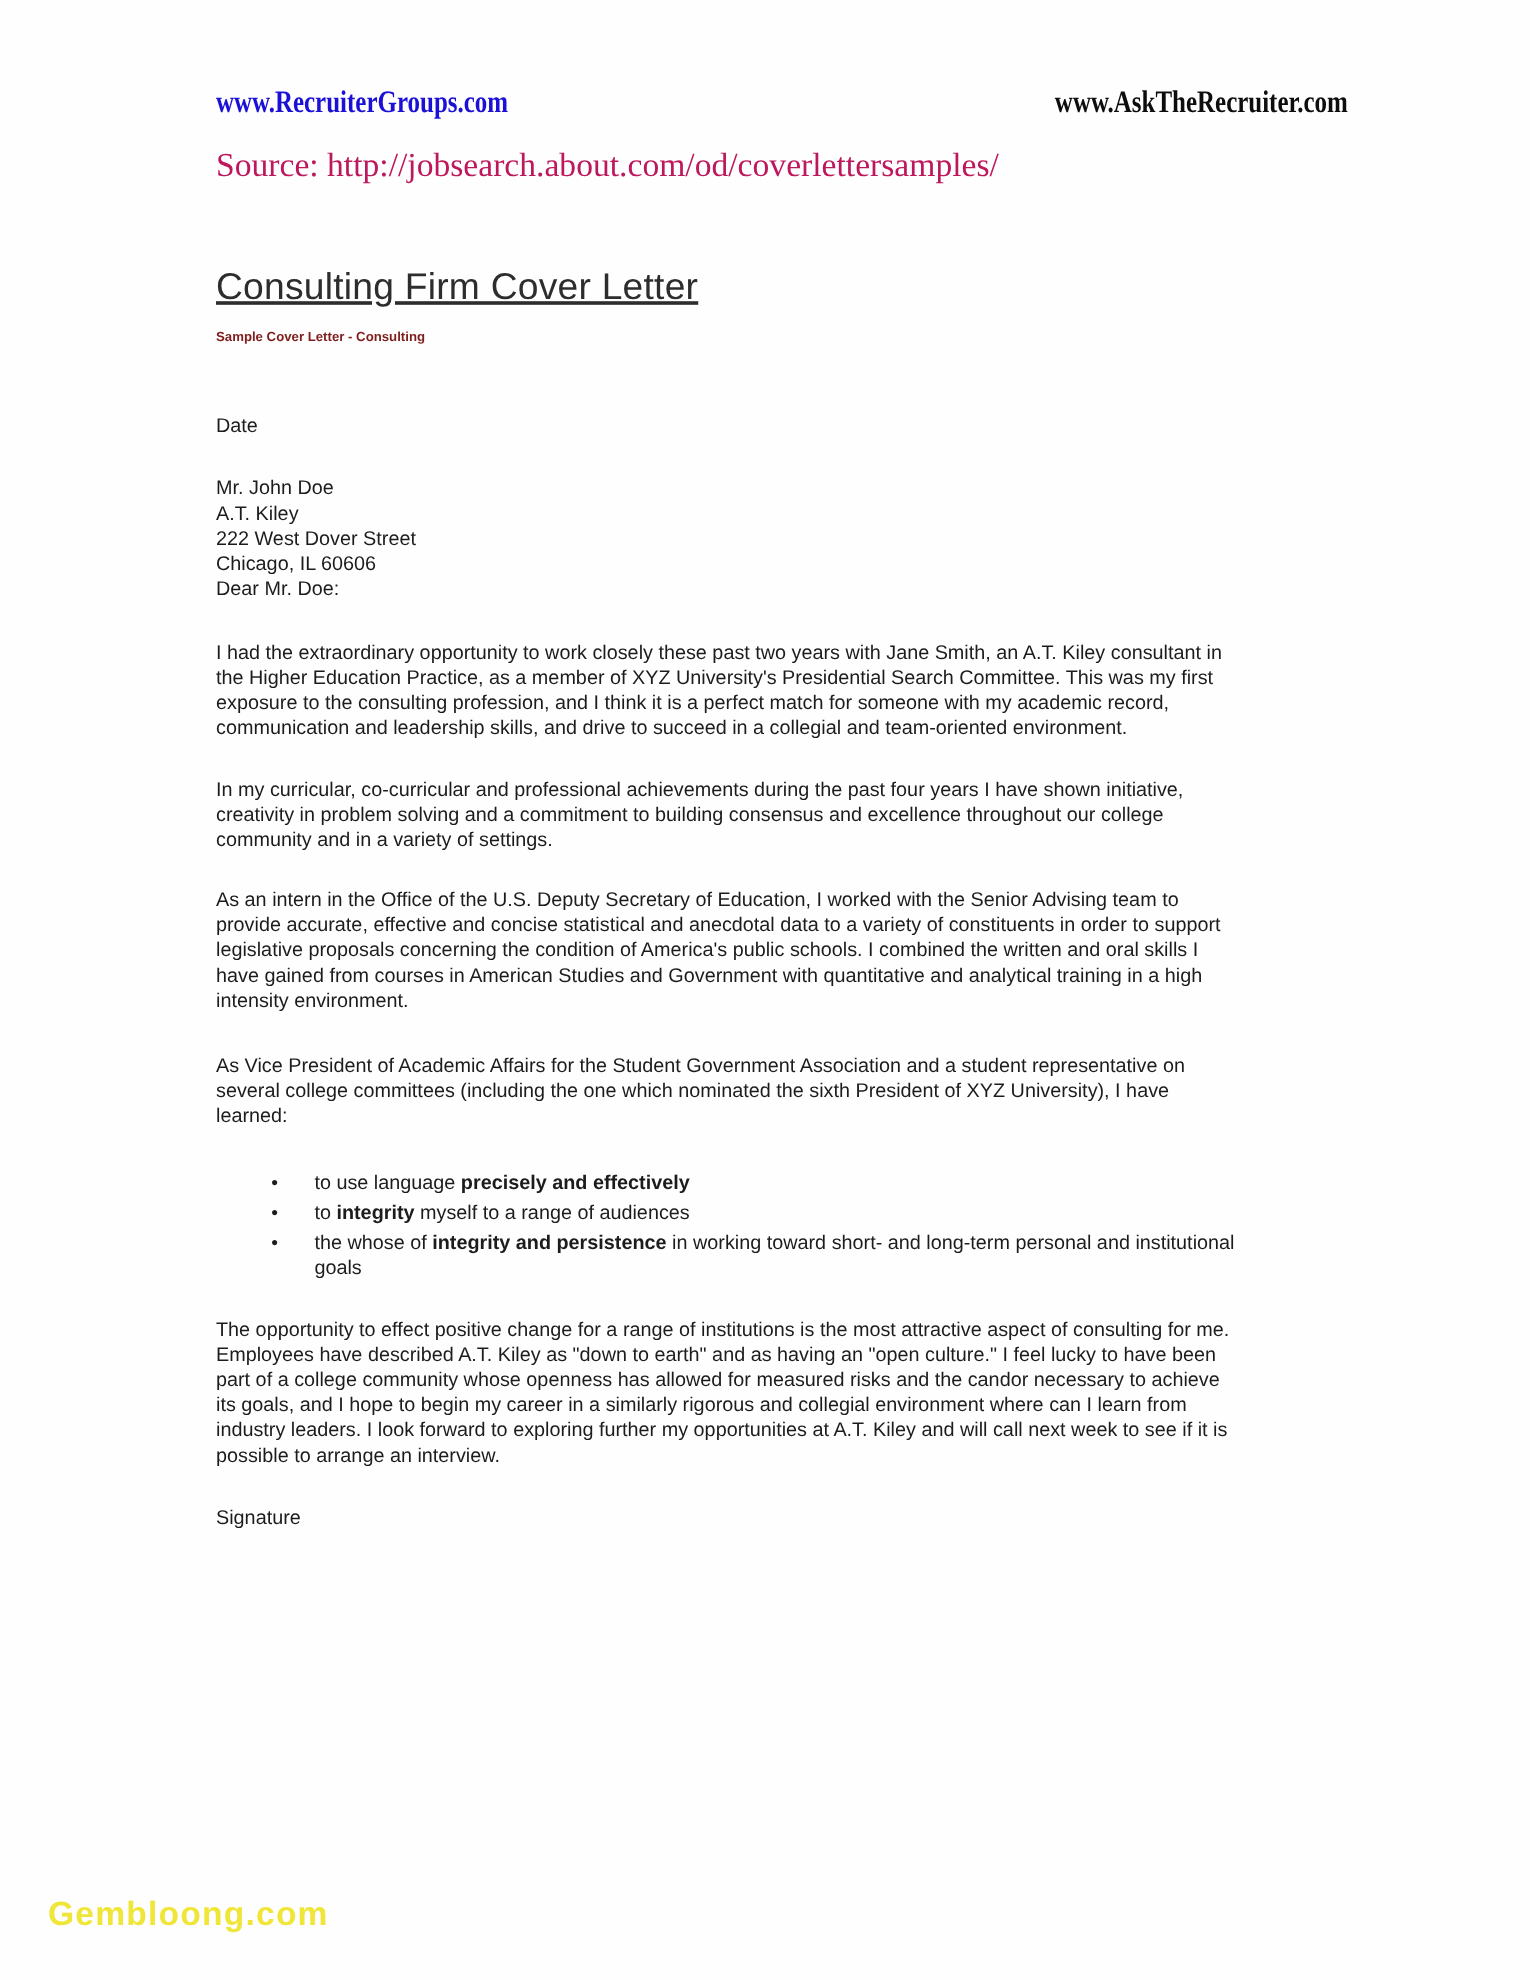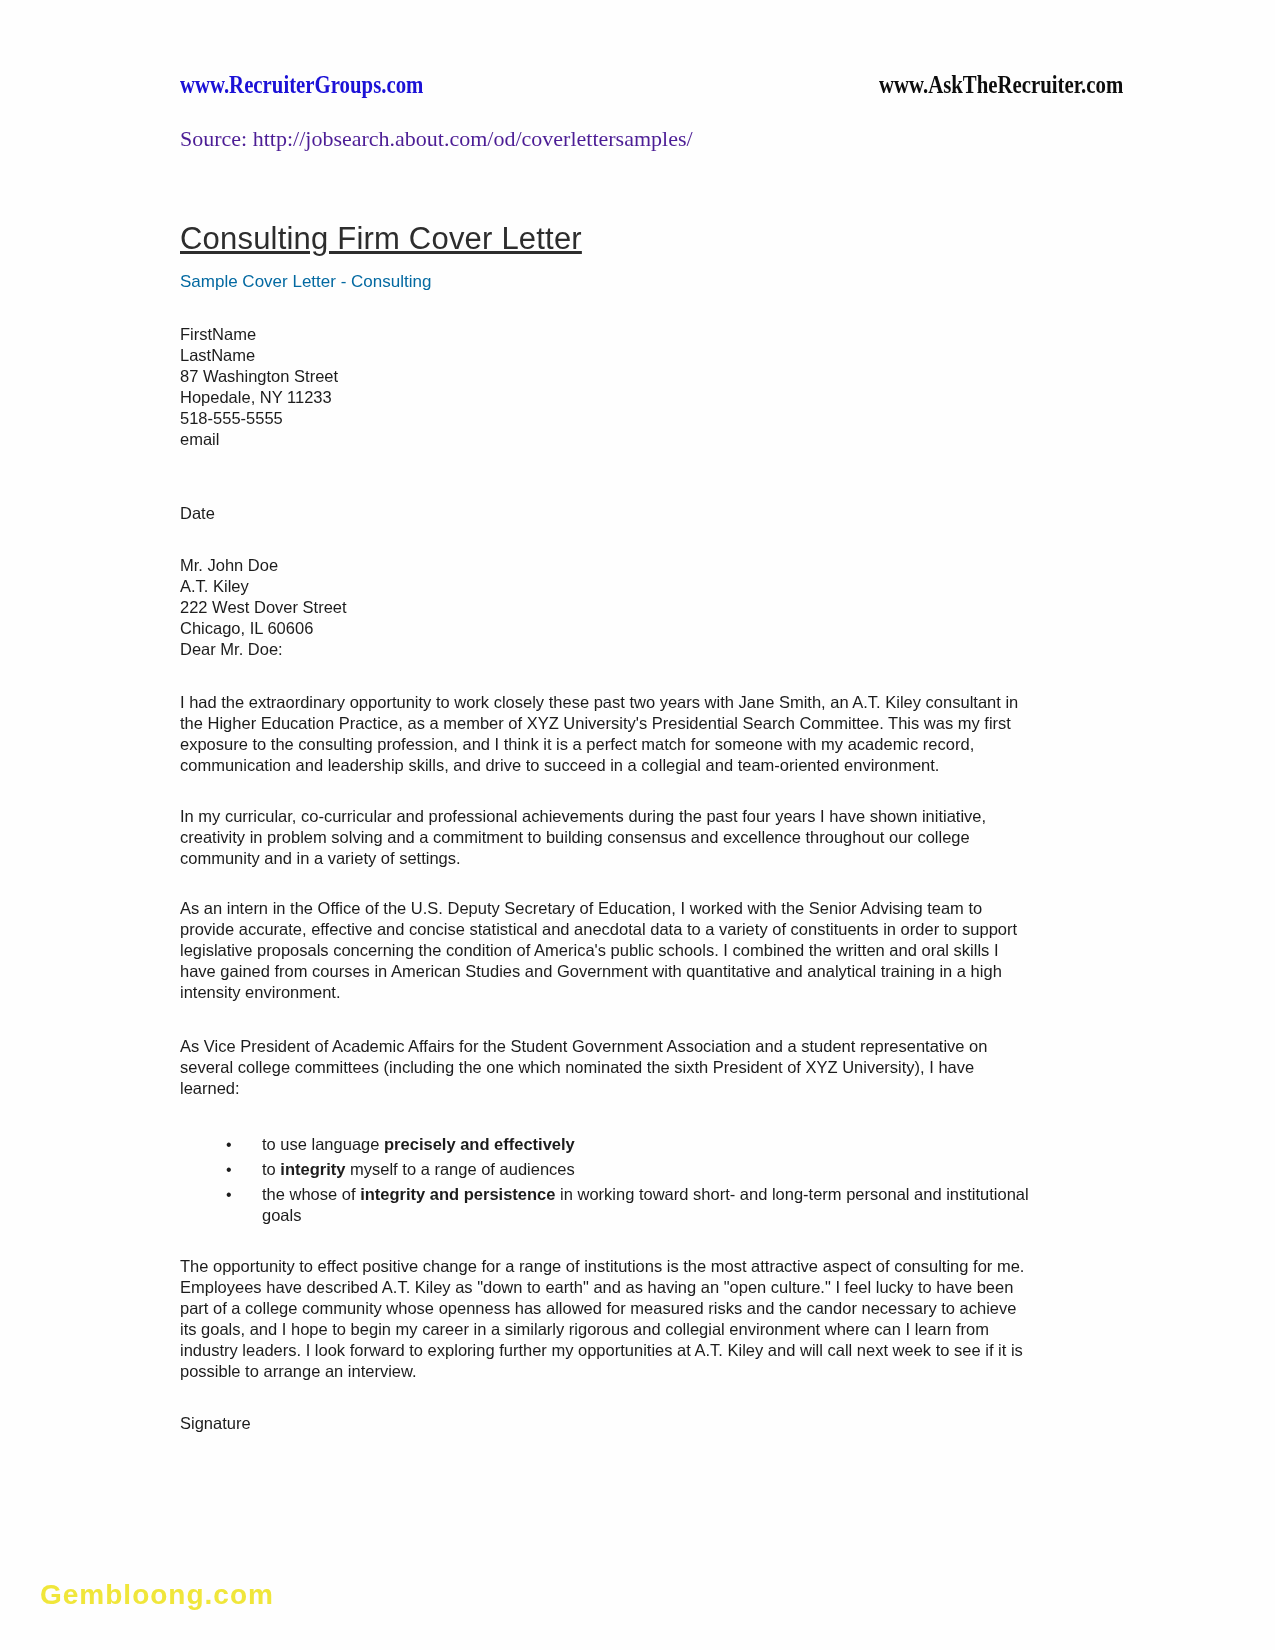--- a/index.html
+++ b/index.html
@@ -26,36 +26,36 @@
     white-space:nowrap;
     letter-spacing:0px;
   }
   .site-left  { transform:scaleX(0.80); transform-origin:left center; }
   .site-right { transform:scaleX(0.80); transform-origin:right center; }
 
   
   .source-line {
     position:absolute; top:126px; left:180px;
     font-family:"Liberation Serif", serif;
-    font-size:22px; line-height:26px; color:#4c1d95;
+    font-size:28px; line-height:26px; color:#be185d;
     white-space:nowrap;
   }
 
   
   .content {
     position:absolute; top:222px; left:180px; width:857px;
     font-size:16.5px; line-height:21px;
   }
   .doc-title {
     margin:0; font-size:31px; line-height:34px;
     font-weight:400; color:#2d2d2d; letter-spacing:0.2px;text-decoration:underline;
   }
   .doc-subtitle {
-    margin:15px 0 0 0; font-size:17px; line-height:21px;
-    font-weight:400; color:#0369a1;
+    margin:15px 0 0 0; font-size:11px; line-height:21px;
+    font-weight:700; color:#7f1d1d;
   }
   .addr-block { margin-top:32px; }
   .addr-block div { white-space:nowrap; }
   .date-line { margin-top:53px; }
   .recipient-block { margin-top:31px; }
   .para { margin:0; }
   .p1 { margin-top:32px; }
   .p2 { margin-top:30px; }
   .p3 { margin-top:29px; }
   .p4 { margin-top:33px; }
@@ -89,28 +89,20 @@
   </div>
 
   <div class="source-line">Source: http://jobsearch.about.com/od/coverlettersamples/</div>
 
   <div class="content">
 
     <h1 class="doc-title">Consulting Firm Cover Letter</h1>
 
     <h2 class="doc-subtitle">Sample Cover Letter - Consulting</h2>
 
-    <div class="addr-block">
-      <div>FirstName</div>
-      <div>LastName</div>
-      <div>87 Washington Street</div>
-      <div>Hopedale, NY 11233</div>
-      <div>518-555-5555</div>
-      <div>email</div>
-    </div>
 
     <div class="date-line">Date</div>
 
     <div class="addr-block recipient-block">
       <div>Mr. John Doe</div>
       <div>A.T. Kiley</div>
       <div>222 West Dover Street</div>
       <div>Chicago, IL 60606</div>
       <div>Dear Mr. Doe:</div>
     </div>

